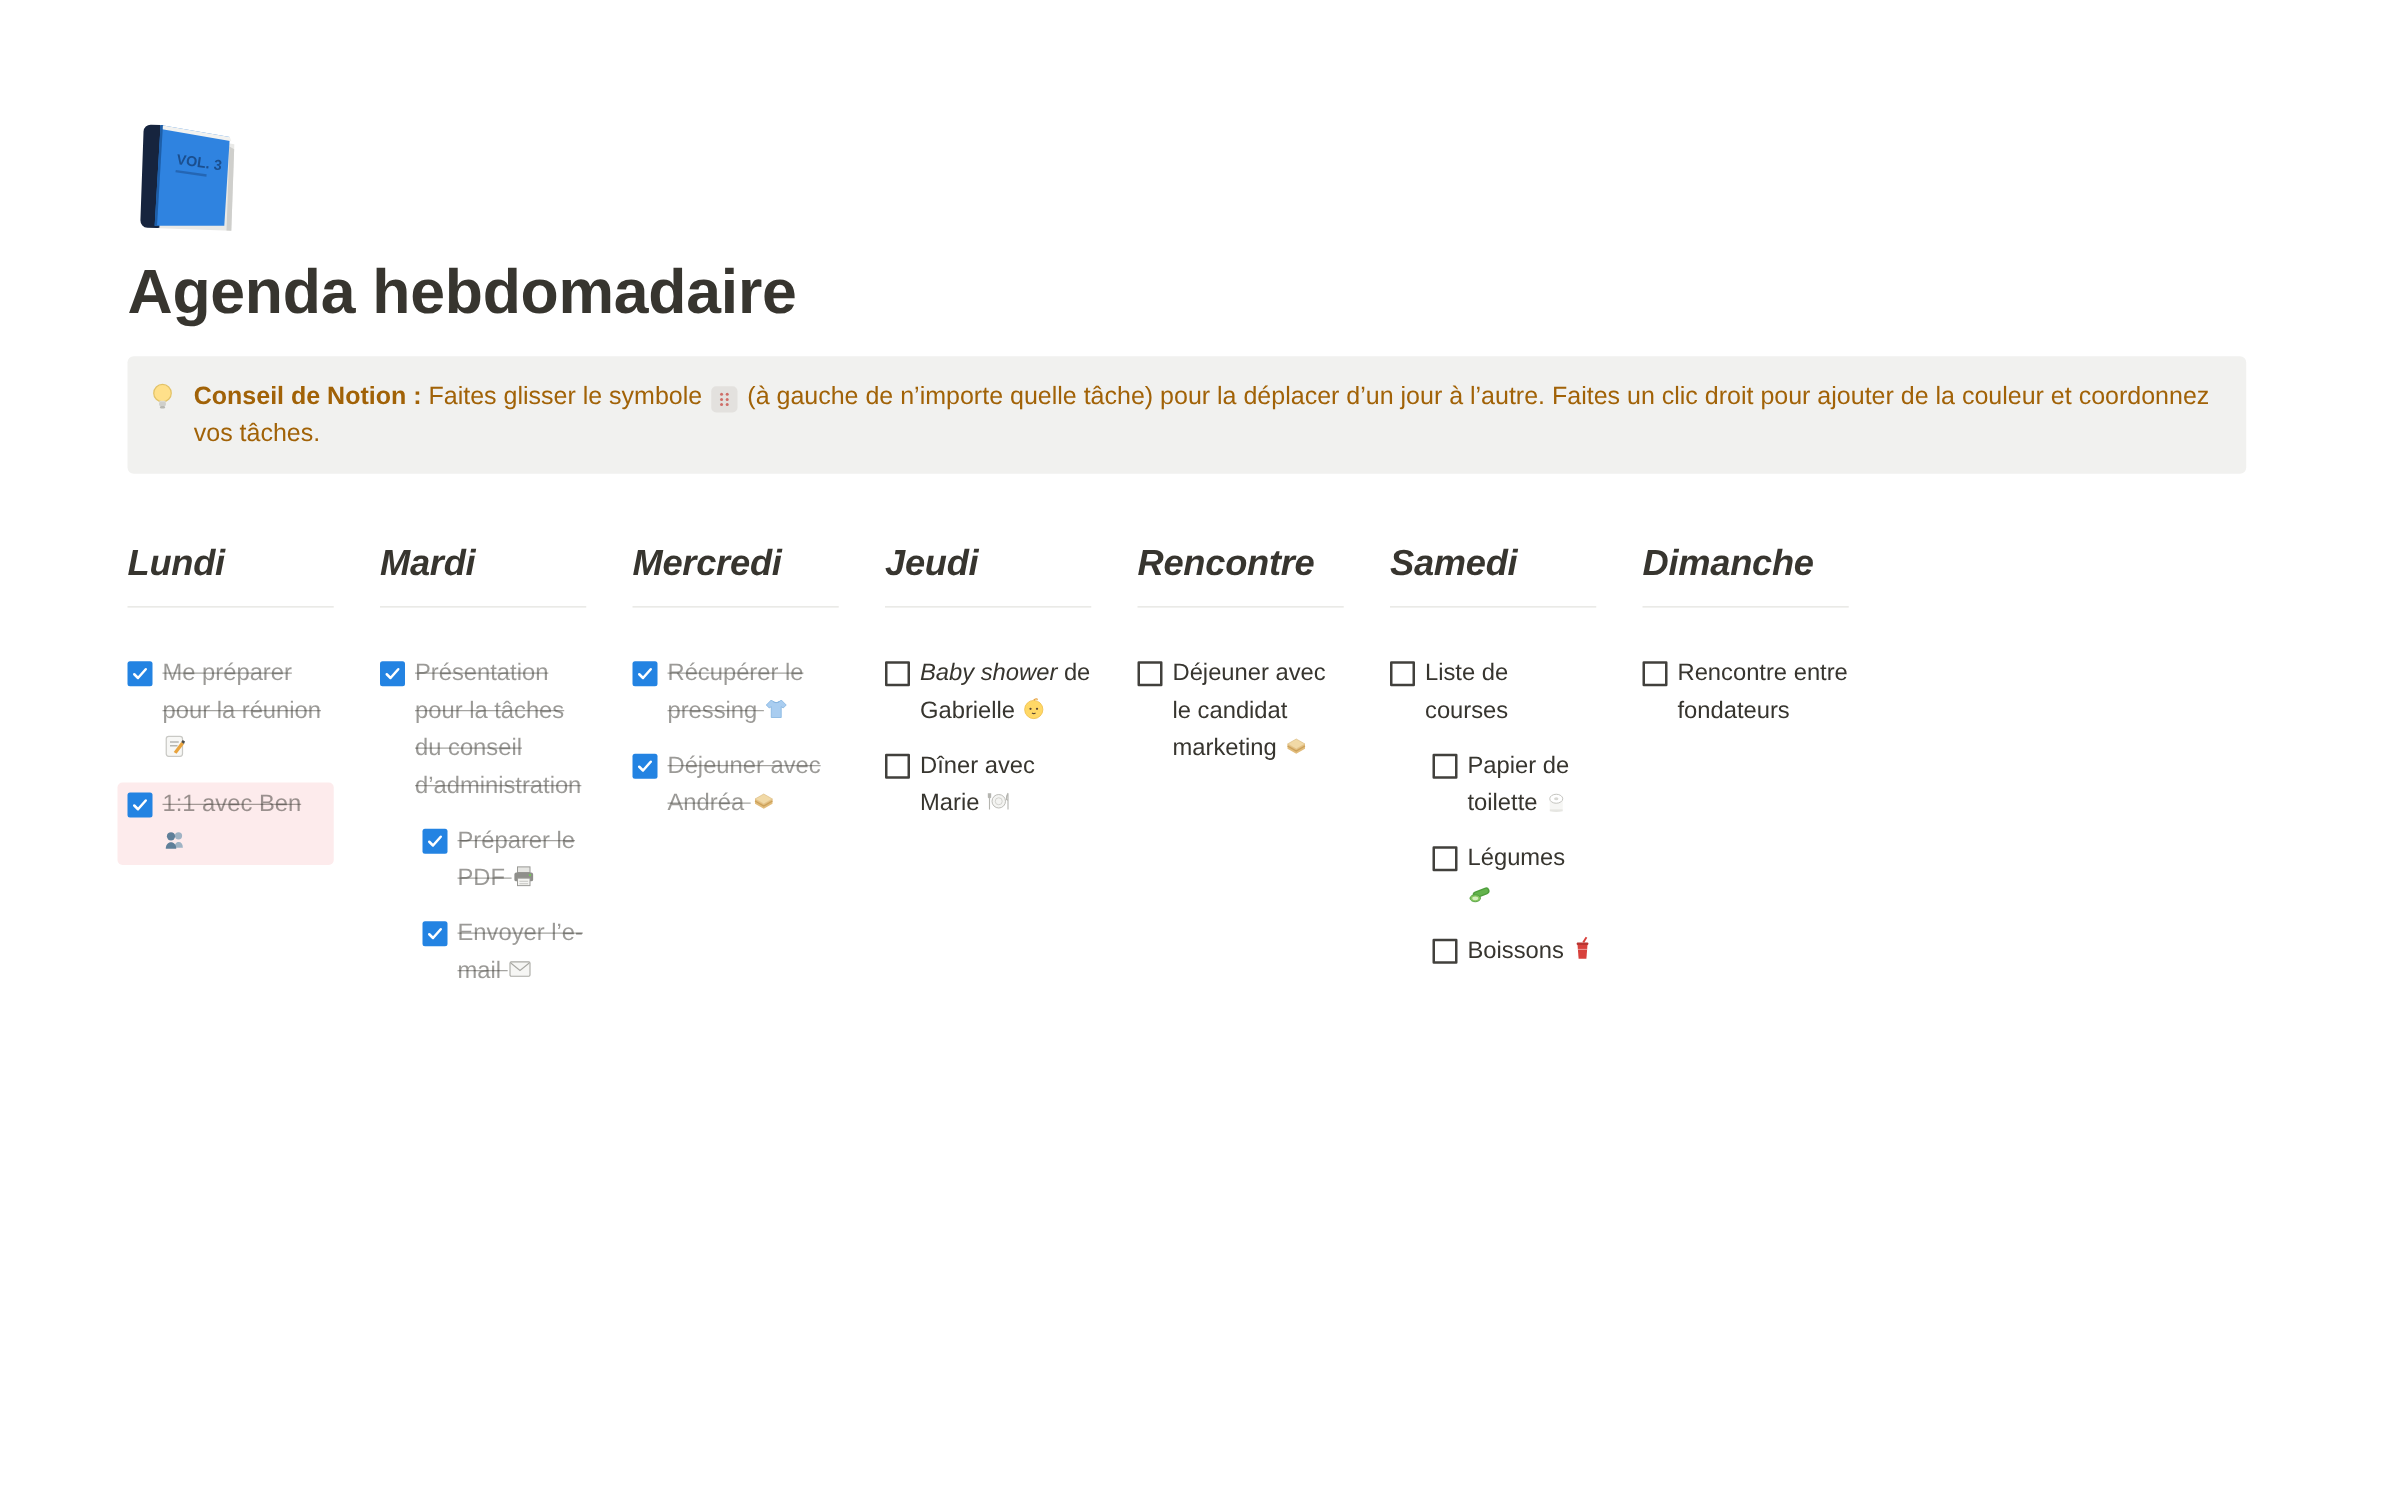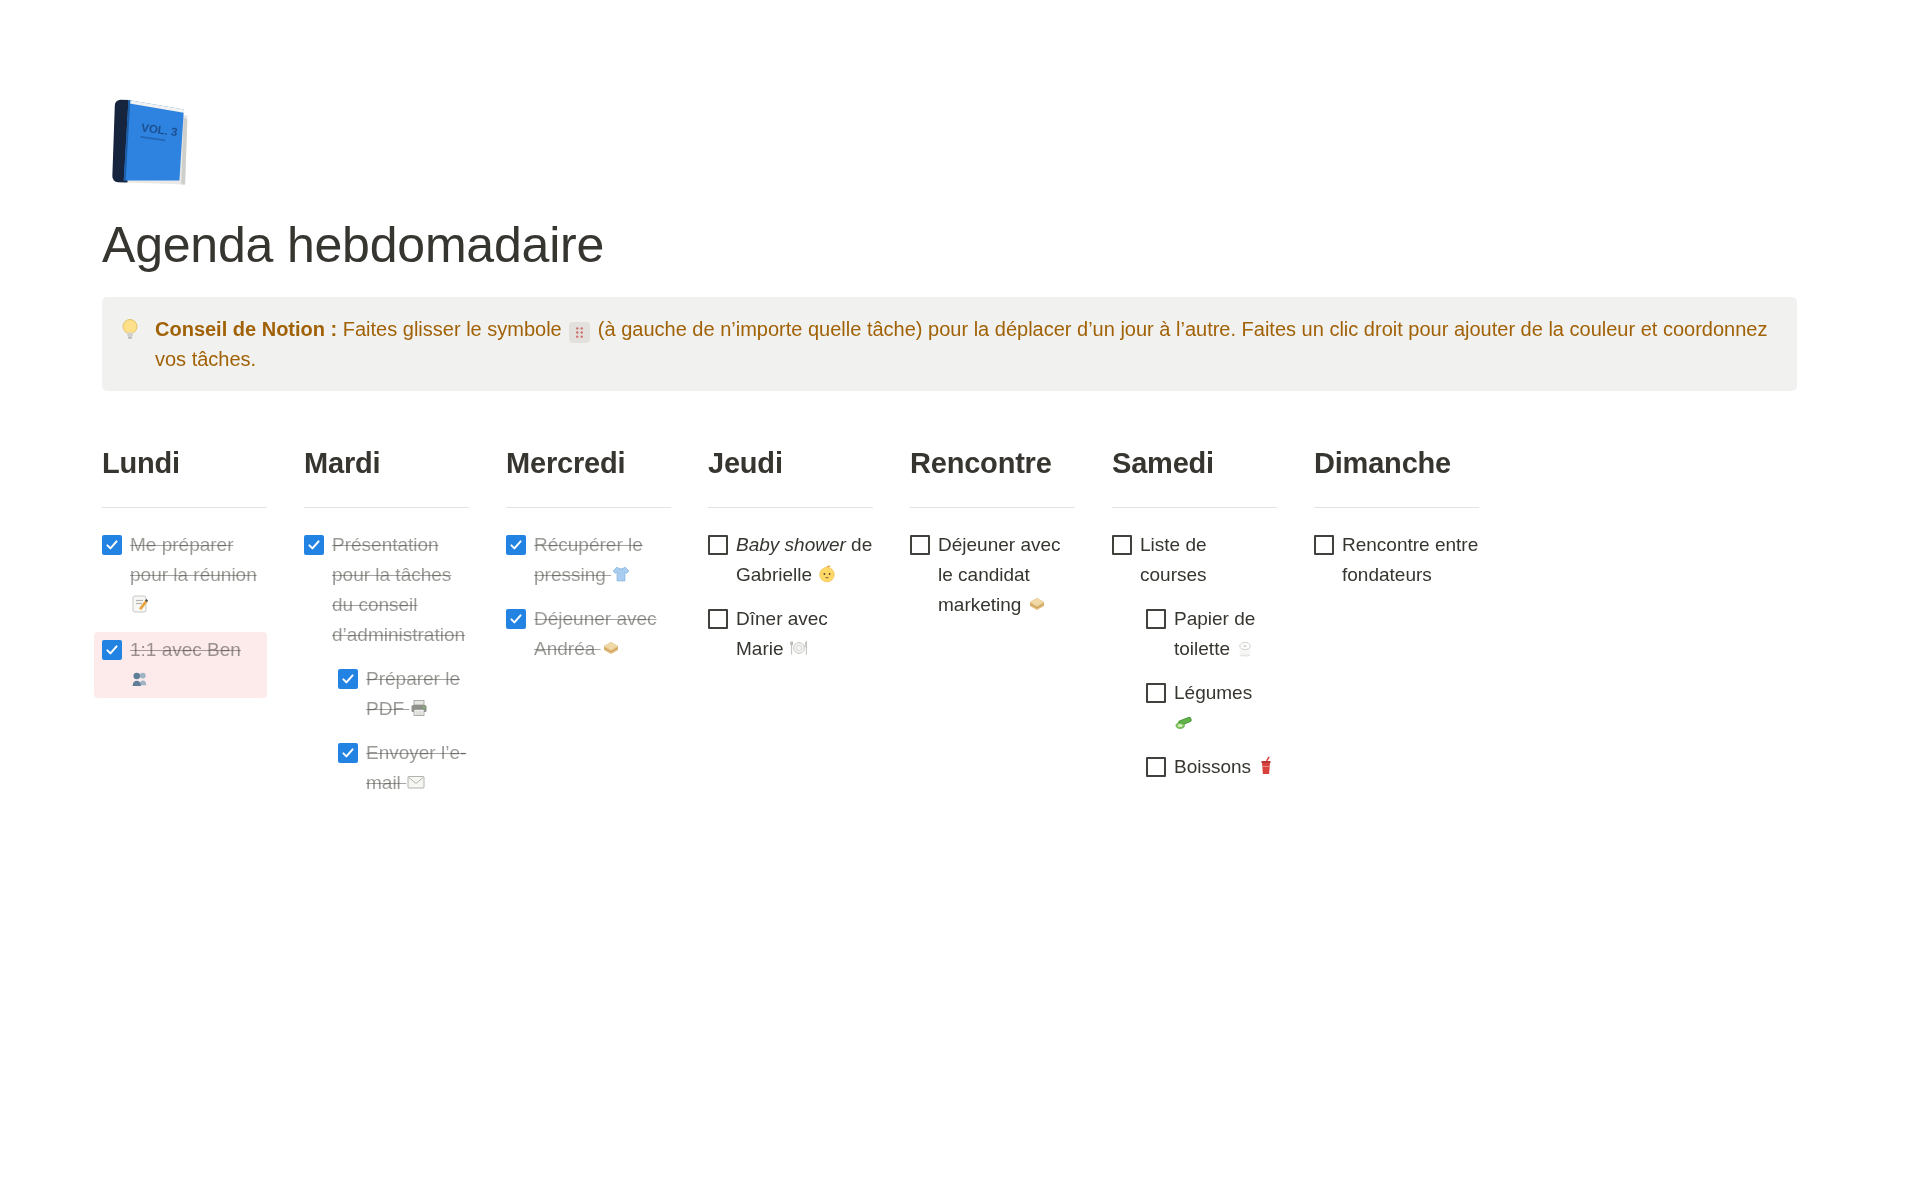--- a/index.html
+++ b/index.html
@@ -8,21 +8,21 @@
     font-family:"Liberation Sans","DejaVu Sans",sans-serif;
     color:#37352f;-webkit-font-smoothing:antialiased;
   }
   .page{padding:95px 0 0 102px;}
 
   
   .page-icon{width:96px;height:96px;display:block;cursor:pointer;}
 
   
   .page-title{
-    font-size:50px;font-weight:400;line-height:1.2;margin:24px 0 0 0;
+    font-size:50px;font-weight:700;line-height:1.2;margin:12px 0 0 0;
     letter-spacing:-0.2px;color:#37352f;
   }
 
   
   .callout{
     margin-top:22px;width:1695px;box-sizing:border-box;
     background:#f1f1ef;border-radius:5px;
     padding:17px 16px;display:flex;gap:13px;align-items:flex-start;
     font-size:20px;line-height:30px;color:#a16207;
   }
@@ -34,24 +34,25 @@
     width:21px;height:21px;background:#e3e1de;border-radius:4px;
     vertical-align:-4px;margin:0 2px;
   }
   .drag-handle svg{width:15px;height:15px;}
 
   
   .week{margin-top:54px;display:flex;gap:37px;}
   .col{width:165px;flex:none;}
   .day{
     font-size:29px;font-weight:700;line-height:36px;margin:0;
-    padding-bottom:26px;border-bottom:1px solid #e4e3e0;color:#37352f;
+    padding-bottom:16px;border-bottom:1px solid #e4e3e0;color:#37352f;
     letter-spacing:-0.2px;
-  }
-  .tasks{margin-top:20px;}
+    font-style:italic;
+  }
+  .tasks{margin-top:36px;}
   .todo{display:flex;align-items:flex-start;gap:8px;margin-bottom:10px;padding:2px 0;}
   .todo.indent{margin-left:34px;}
   .todo.hl{
     background:#fdebec;border-radius:4px;
     margin-left:-8px;padding:3px 4px 3px 8px;
   }
   .cbx{
     flex:none;width:20px;height:20px;box-sizing:border-box;margin-top:5px;
     cursor:pointer;display:flex;align-items:center;justify-content:center;
   }

